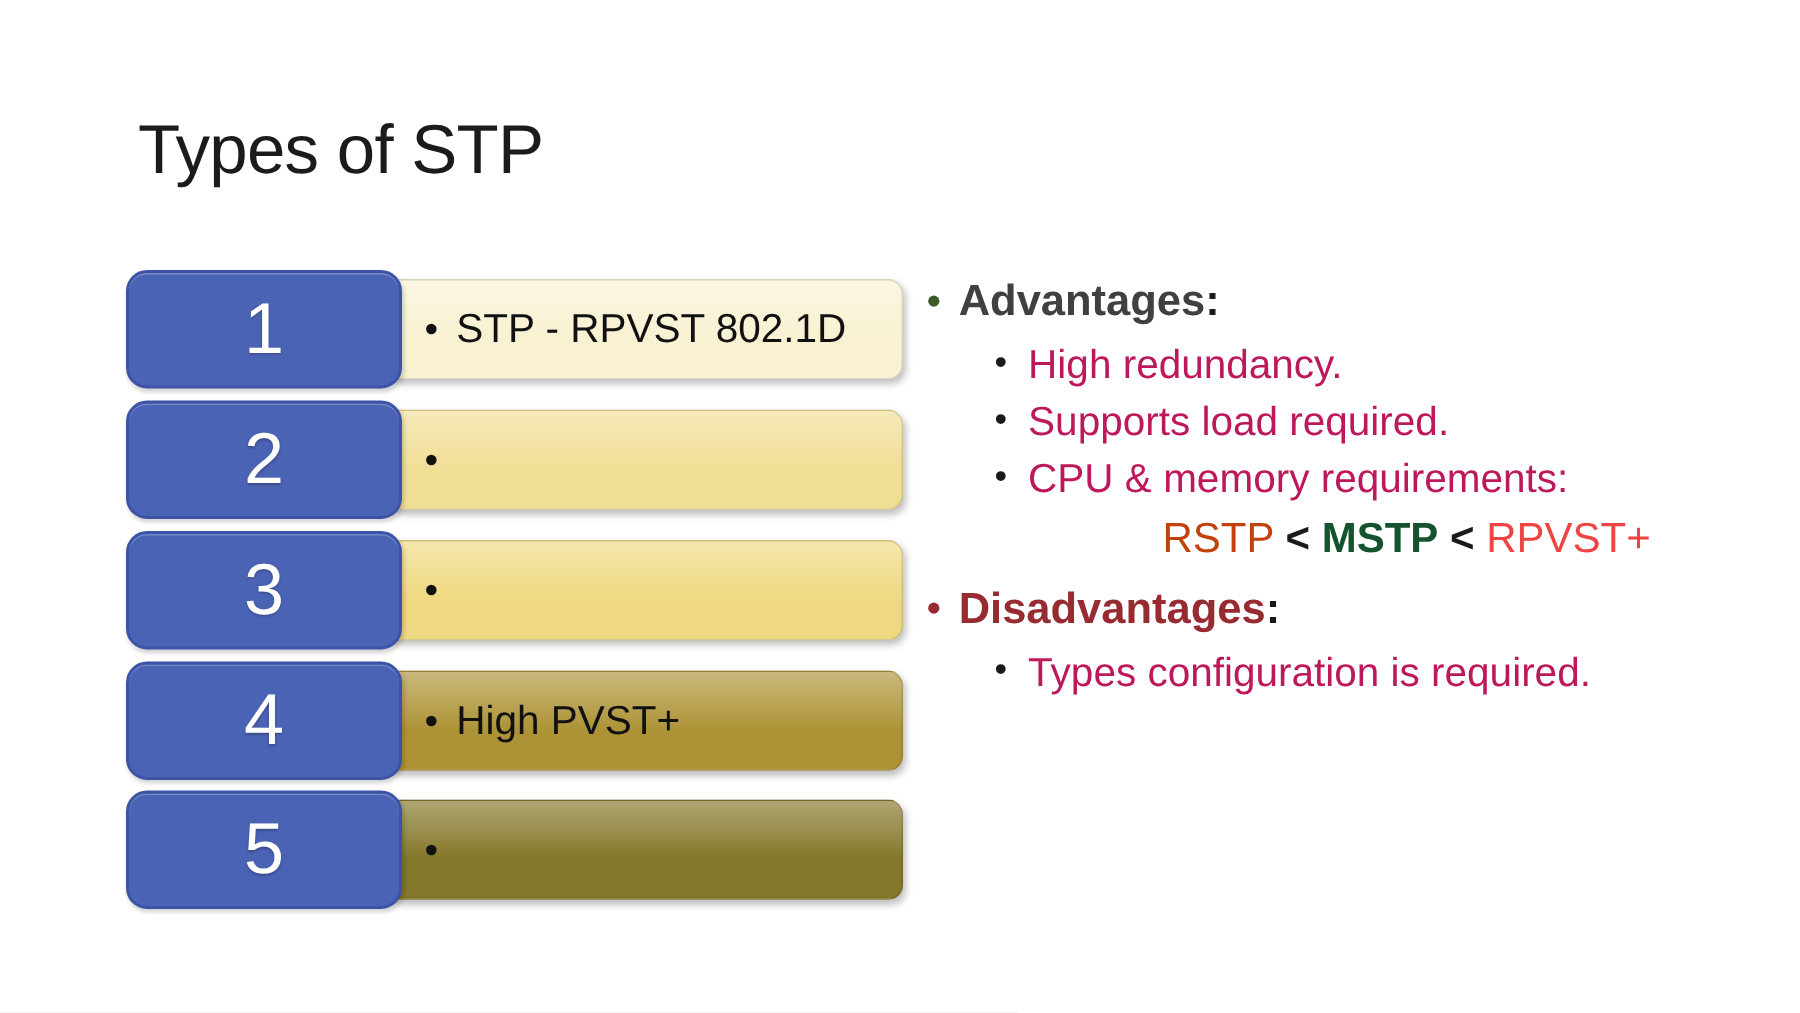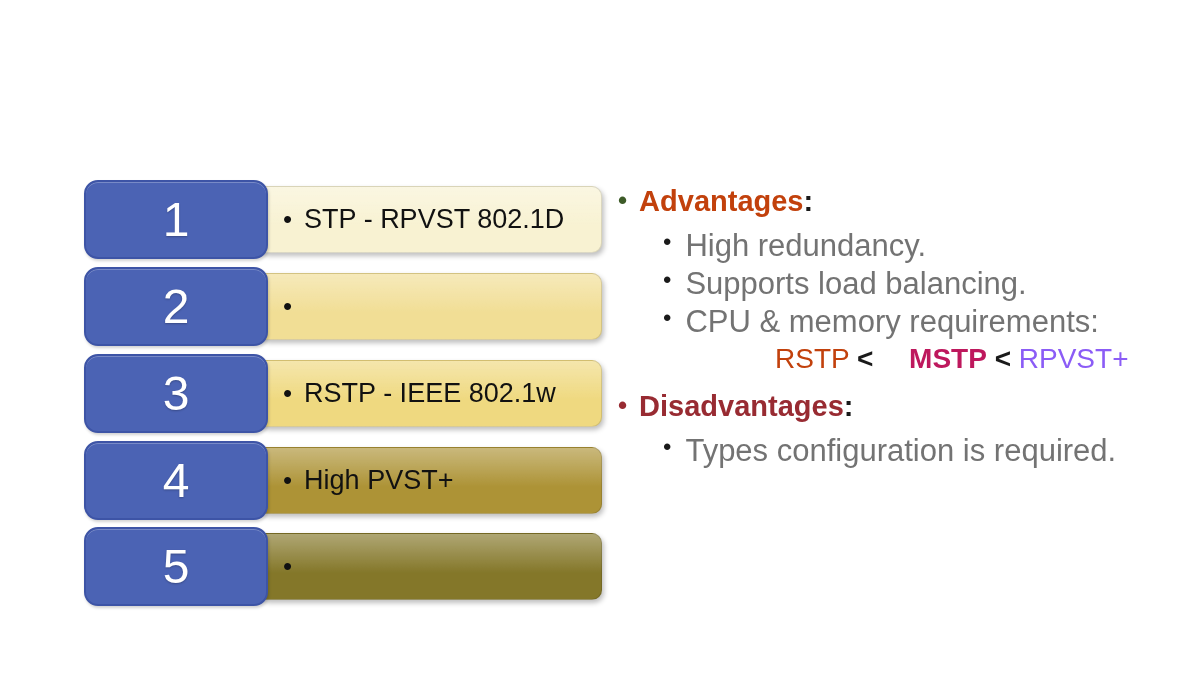--- a/index.html
+++ b/index.html
@@ -42,30 +42,31 @@
     box-shadow:2px 3px 5px rgba(0,0,0,0.25);
   }
   .label-box .bullet{font-size:26px;margin-right:12px;color:#111;}
   .label-box .label{font-size:27px;color:#111;white-space:nowrap;}
   .h-line{position:absolute;display:flex;align-items:flex-start;}
   .h-bullet{font-size:26px;font-weight:700;margin-right:12px;line-height:1.15;}
   .h-text{font-size:29px;font-weight:700;line-height:1.05;}
   .h-colon{font-size:29px;font-weight:700;color:#1a1a1a;line-height:1.05;}
   .sub-line{position:absolute;display:flex;align-items:flex-start;}
   .sub-bullet{font-size:24px;margin-right:14px;color:#1a1a1a;line-height:1.2;}
-  .sub-text{font-size:31px;color:#737373;line-height:1.15;white-space:nowrap;}
+  .sub-text{font-size:27px;color:#be185d;line-height:1.15;white-space:nowrap;}
   .cmp-line{position:absolute;font-size:28px;white-space:nowrap;}
   .cmp-line .op{color:#1a1a1a;font-weight:700;}
-  .cmp-line .mstp{font-weight:700;color:#be185d;margin-left:28px;}
+  .cmp-line .mstp{font-weight:700;color:#14532d;}
 </style>
 </head>
 <body>
 
 <div class="slide">
 
+  <div class="slide-title">Types of STP</div>
 
   <div class="stp-row" style="top:180px">
     <div class="num-box" style="background-color: rgb(75, 99, 180);">
       <span class="num">1</span>
     </div>
     <div class="label-box" style="background-color: rgb(248, 242, 210);">
       <span class="bullet">•</span>
       <span class="label">STP - RPVST 802.1D</span>
     </div>
   </div>
@@ -78,21 +79,20 @@
       <span class="bullet">•</span>
     </div>
   </div>
 
   <div class="stp-row" style="top:354px">
     <div class="num-box" style="background-color: rgb(75, 99, 180);">
       <span class="num">3</span>
     </div>
     <div class="label-box" style="background-color: rgb(239, 217, 128);">
       <span class="bullet">•</span>
-      <span class="label">RSTP - IEEE 802.1w</span>
     </div>
   </div>
 
   <div class="stp-row" style="top:441px">
     <div class="num-box" style="background-color: rgb(75, 99, 180);">
       <span class="num">4</span>
     </div>
     <div class="label-box" style="background-color: rgb(173, 147, 54);">
       <span class="bullet">•</span>
       <span class="label">High PVST+</span>
@@ -104,43 +104,43 @@
       <span class="num">5</span>
     </div>
     <div class="label-box" style="background-color: rgb(132, 119, 41);">
       <span class="bullet">•</span>
     </div>
   </div>
 
   <div class="h-line" style="left:618px;top:186px">
     <span class="h-bullet" style="color: rgb(61, 91, 40);">•</span>
     <span>
-      <span class="h-text" style="color: #c2410c;">Advantages</span><span class="h-colon">:</span>
+      <span class="h-text" style="color: #404040;">Advantages</span><span class="h-colon">:</span>
     </span>
   </div>
 
   <div class="sub-line" style="left:663px;top:228px">
     <span class="sub-bullet">•</span>
     <span class="sub-text">High redundancy.</span>
   </div>
   <div class="sub-line" style="left:663px;top:266px">
     <span class="sub-bullet">•</span>
-    <span class="sub-text">Supports load balancing.</span>
+    <span class="sub-text">Supports load required.</span>
   </div>
   <div class="sub-line" style="left:663px;top:304px">
     <span class="sub-bullet">•</span>
     <span class="sub-text">CPU &amp; memory requirements:</span>
   </div>
 
   <div class="cmp-line" style="left:775px;top:343px">
     <span style="color: #c2410c;">RSTP</span>
     <span class="op"> </span><span class="op">&lt;</span><span class="op"> </span>
     <span class="mstp">MSTP</span>
     <span class="op"> </span><span class="op">&lt;</span><span class="op"> </span>
-    <span style="color: #8b5cf6; text-align: center;">RPVST+</span>
+    <span style="color: #ef4444; text-align: center;">RPVST+</span>
   </div>
 
   <div class="h-line" style="left:618px;top:391px">
     <span class="h-bullet" style="color: rgb(152, 43, 50);">•</span>
     <span>
       <span class="h-text" style="color: rgb(152, 43, 50);">Disadvantages</span><span class="h-colon">:</span>
     </span>
   </div>
 
   <div class="sub-line" style="left:663px;top:433px">

